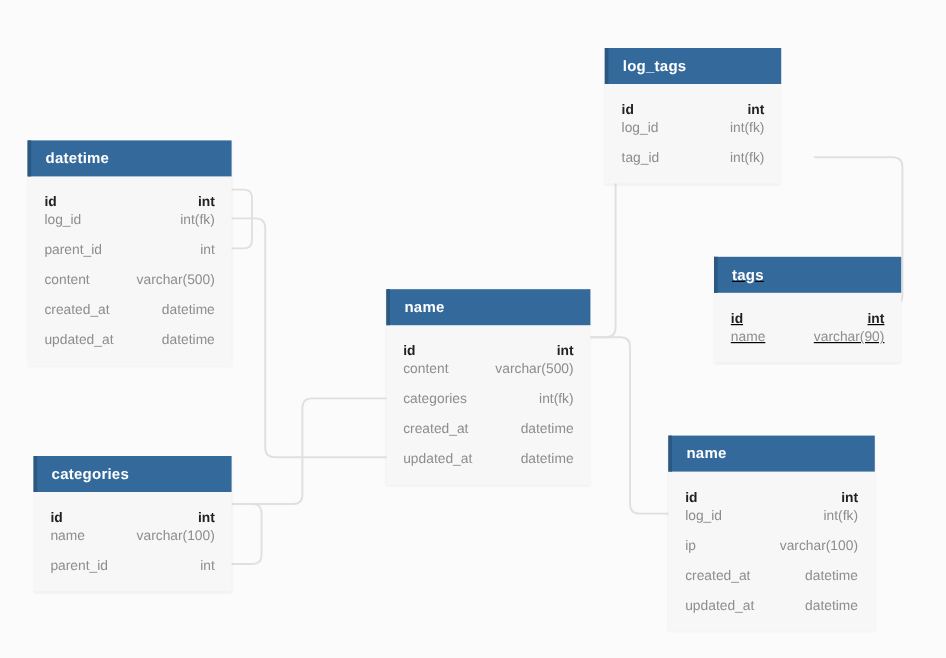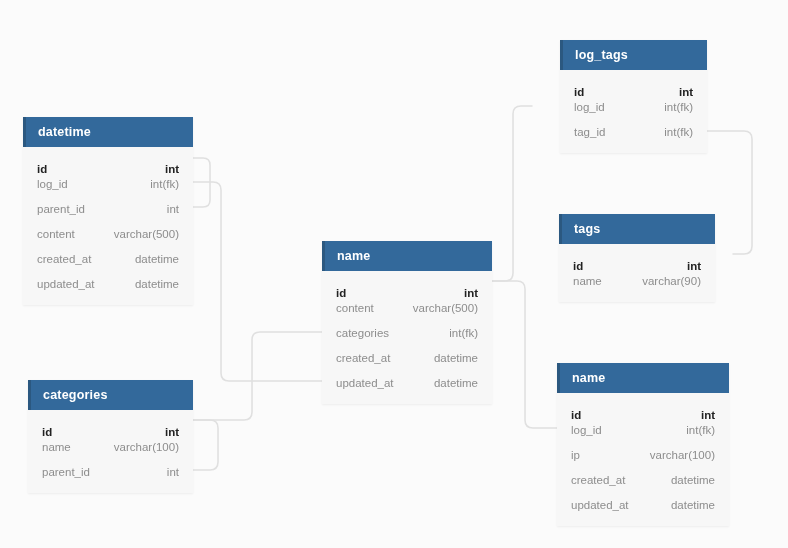--- a/index.html
+++ b/index.html
@@ -154,38 +154,38 @@
           <div class="field-row">
             <span class="field-name">created_at</span>
             <span class="field-type">datetime</span>
           </div>
           <div class="field-row">
             <span class="field-name">updated_at</span>
             <span class="field-type">datetime</span>
           </div>
         </div>
       </div>
-      <div class="entity" style="left: 560px; top: 40px; width: 147px;">
+      <div class="entity" style="left: 504px; top: 40px; width: 147px;">
         <div class="entity-header">log_tags</div>
         <div class="entity-body">
           <div class="field-row pk">
             <span class="field-name">id</span>
             <span class="field-type">int</span>
           </div>
           <div class="field-row">
             <span class="field-name">log_id</span>
             <span class="field-type">int(fk)</span>
           </div>
           <div class="field-row">
             <span class="field-name">tag_id</span>
             <span class="field-type">int(fk)</span>
           </div>
         </div>
       </div>
-      <div class="entity" style="left: 559px; top: 214px; width: 156px;">
+      <div class="entity" style="left: 595px; top: 214px; width: 156px; text-decoration: underline;">
         <div class="entity-header">tags</div>
         <div class="entity-body">
           <div class="field-row pk">
             <span class="field-name">id</span>
             <span class="field-type">int</span>
           </div>
           <div class="field-row">
             <span class="field-name">name</span>
             <span class="field-type">varchar(90)</span>
           </div>

